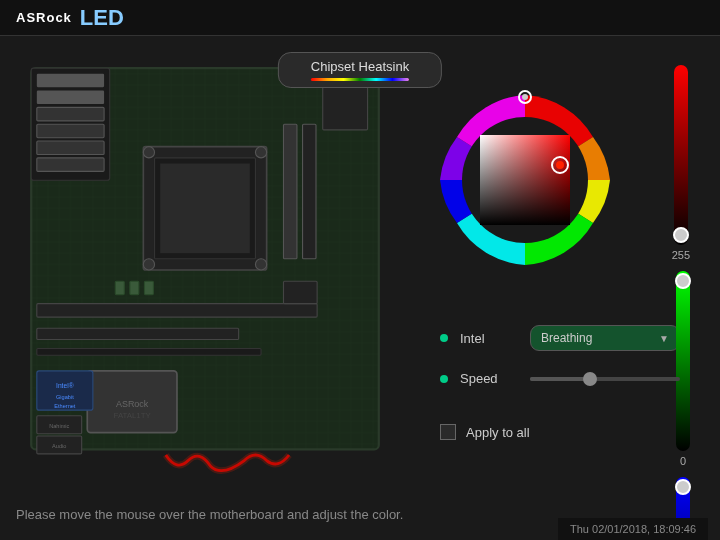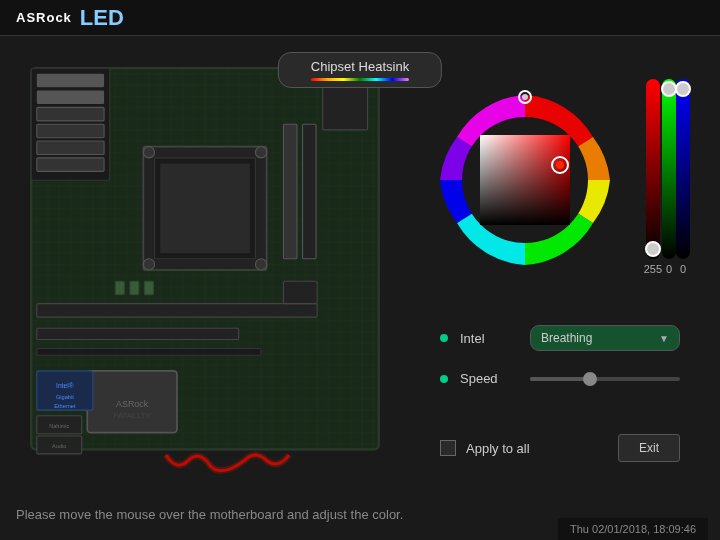--- a/index.html
+++ b/index.html
@@ -107,24 +107,25 @@
       width: 200px;
       height: 220px;
     }
 
     
     #sliders-area {
       position: absolute;
       right: 0;
       top: 20px;
       display: flex;
-      gap: 0;
+      gap: 10px;
       height: 240px;
       align-items: flex-end;
       padding-bottom: 30px;
+      flex-direction: column;
     }
 
     .slider-col {
       display: flex;
       flex-direction: column;
       align-items: center;
       gap: 4px;
     }
 
     .color-slider-track {
@@ -231,21 +232,21 @@
       left: calc(40% - 7px);
       cursor: pointer;
     }
 
     
     #bottom-row {
       display: flex;
       align-items: center;
       width: 260px;
       padding: 0 10px;
-      margin-top: 28px;
+      margin-top: 18px;
       gap: 10px;
     }
 
     #apply-checkbox {
       width: 16px;
       height: 16px;
       border: 1px solid #666;
       background: #2a2a2a;
       flex-shrink: 0;
     }
@@ -456,21 +457,20 @@
       <div class="speed-track">
         <div class="speed-fill"></div>
         <div class="speed-thumb"></div>
       </div>
     </div>
   </div>
 
   <div id="bottom-row">
     <div id="apply-checkbox"></div>
     <span id="apply-label">Apply to all</span>
-    <button id="exit-btn">Exit</button>
   </div>
 </div>
 
 <div id="status-text">Please move the mouse over the motherboard and adjust the color.</div>
 
 <div id="taskbar">
   <span>Thu 02/01/2018, 18:09:46</span>
 </div>
 
 </body></html>

